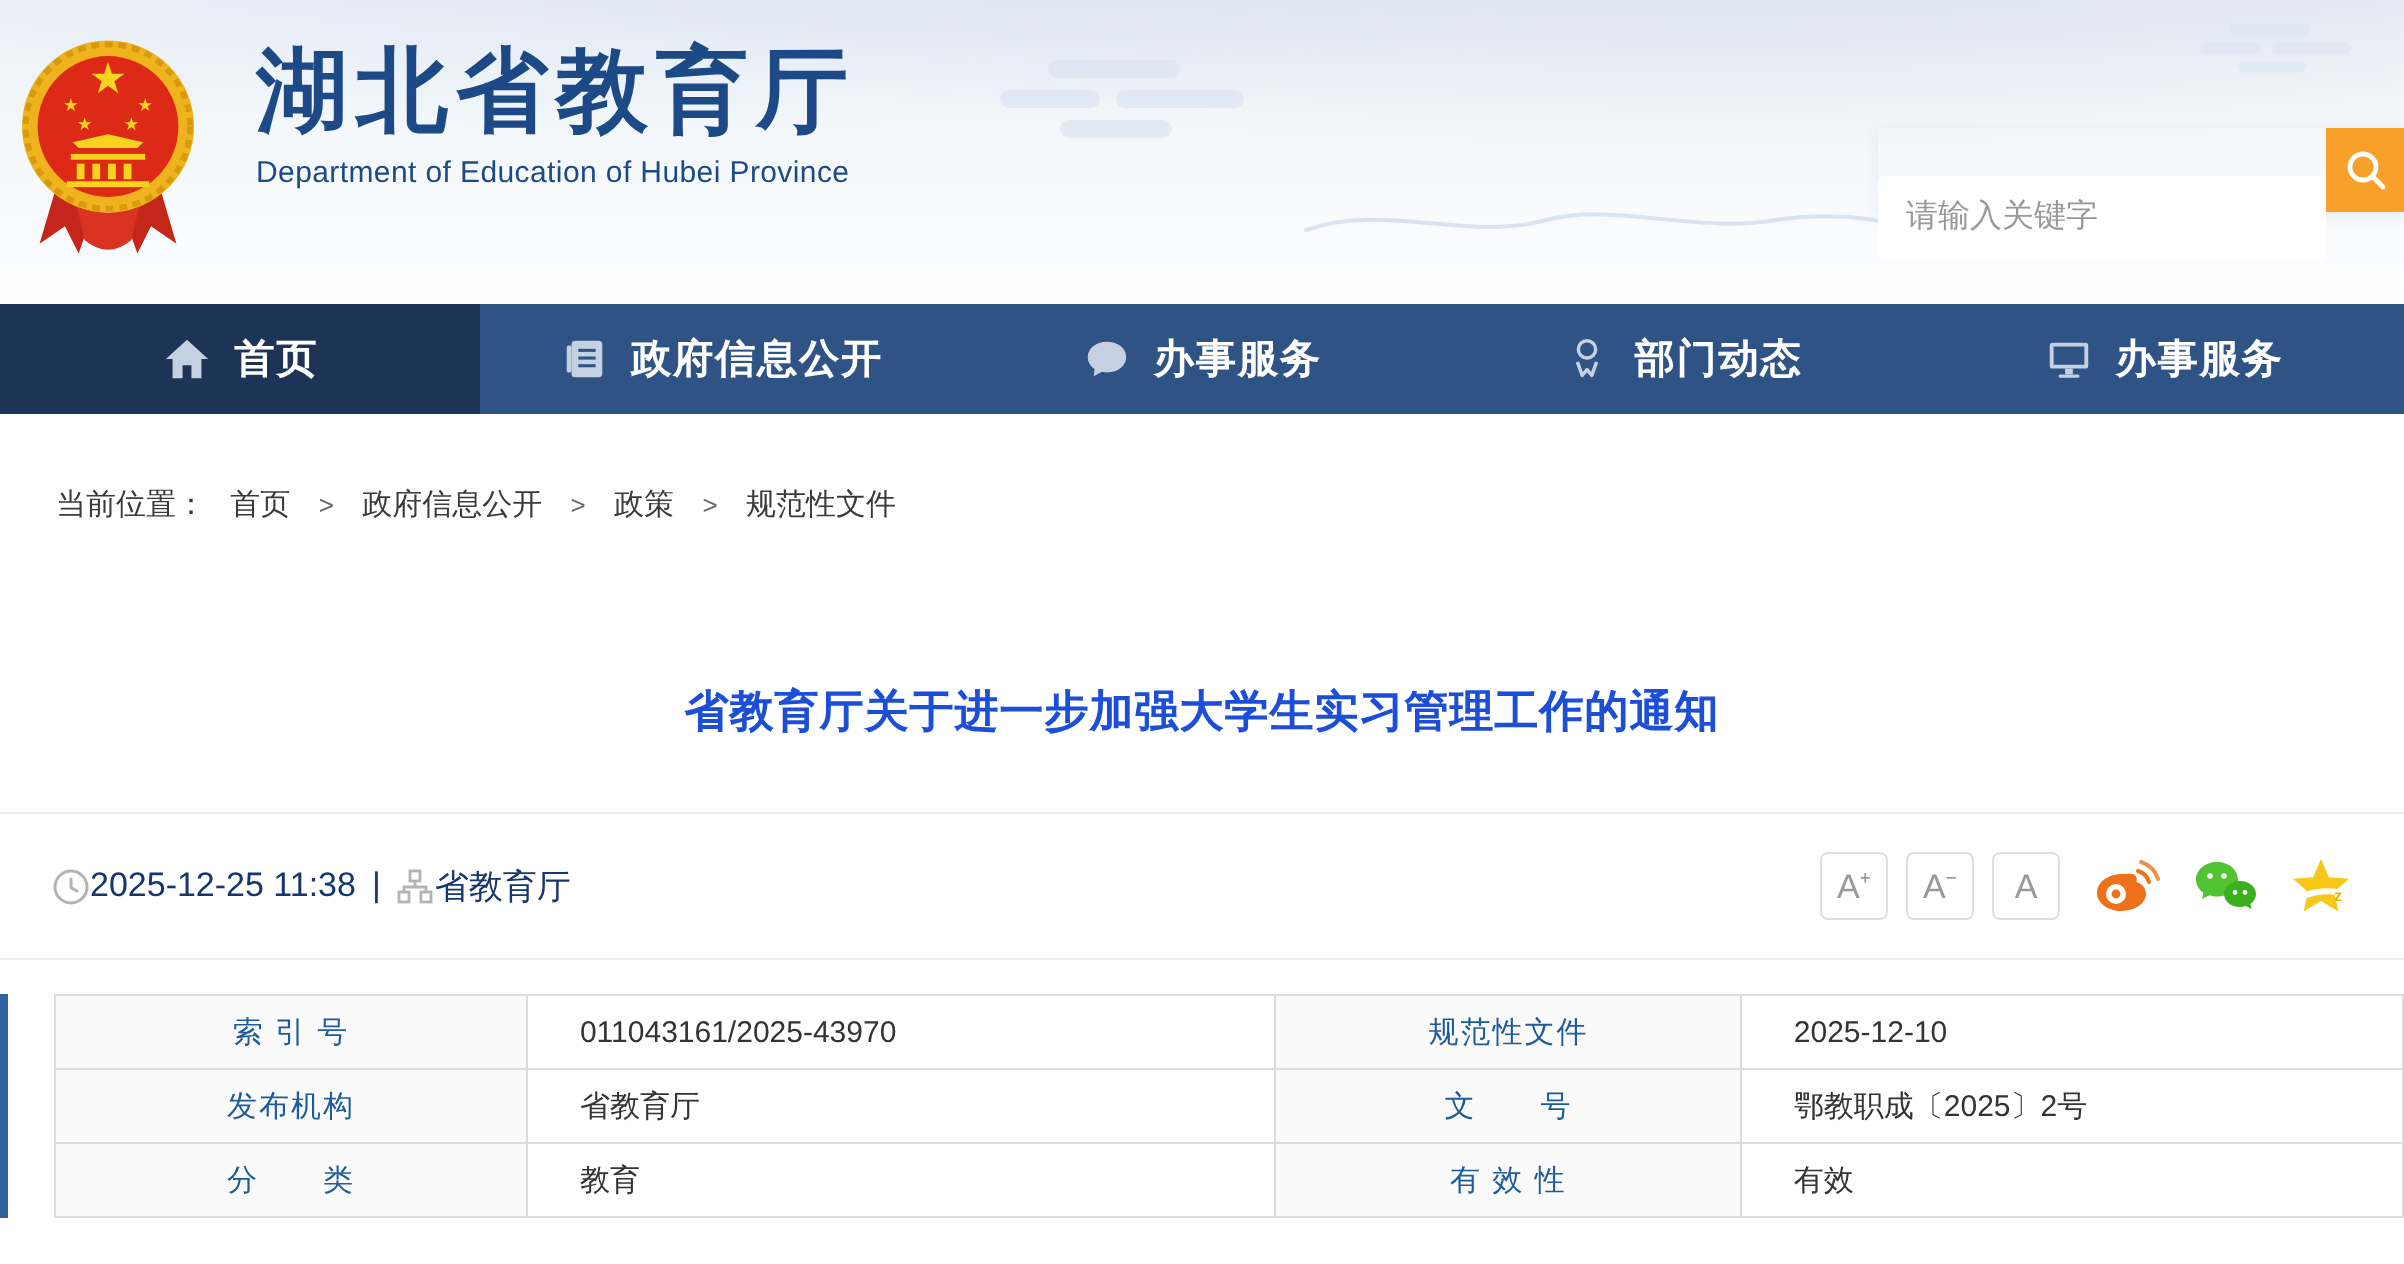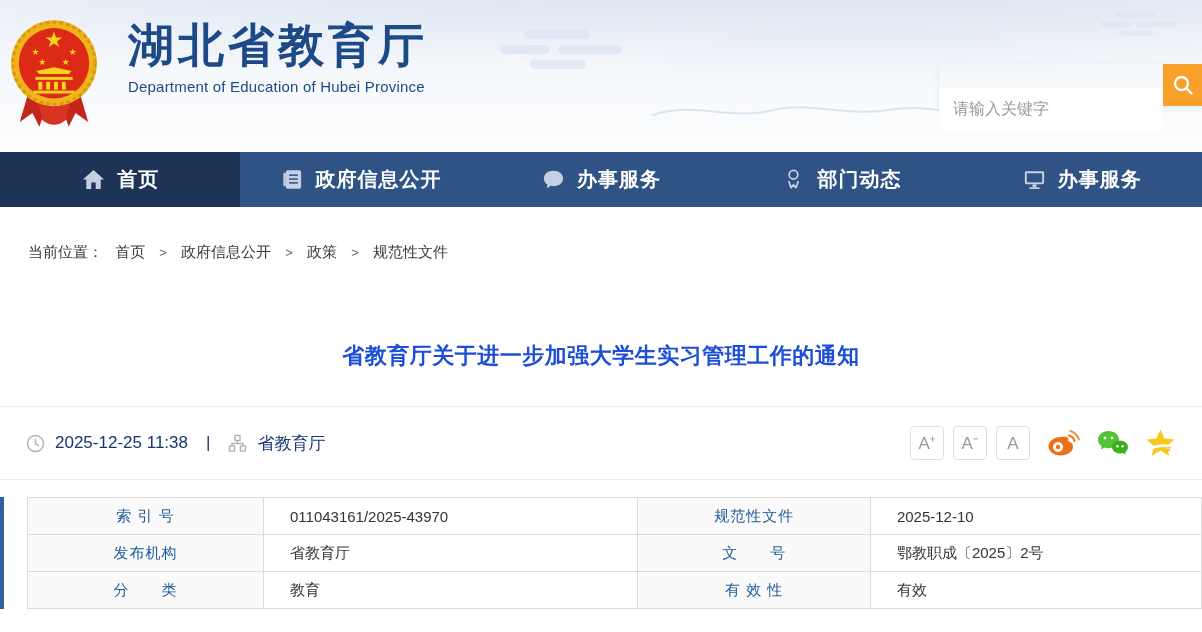--- a/index.html
+++ b/index.html
@@ -45,21 +45,21 @@
   .crumb-prefix { margin-right:8px; }
 
   
   .article-title { margin-top:78px; text-align:center; font-size:22px; line-height:30px;
     font-weight:bold; color:#1d4ed8; letter-spacing:.5px; }
 
   
   .meta-row { margin-top:35px; height:74px; border-top:1px solid #ececec;
     border-bottom:1px solid #ececec; display:flex; align-items:center;
     justify-content:space-between; padding:0 26px; }
-  .meta-left { display:flex; align-items:center; gap:10px; font-size:17px; color:#17366e; }
+  .meta-left { display:flex; align-items:center; gap:0; font-size:17px; color:#17366e; }
   .meta-sep { margin:0 8px; color:#17366e; }
   .meta-right { display:flex; align-items:center; }
   .font-size-btn { width:34px; height:34px; margin-left:9px; background:#fff;
     border:1px solid #e0e0e0; border-radius:4px; color:#999; font-size:17px;
     cursor:pointer; line-height:1; }
   .share-icon { margin-left:16px; cursor:pointer; display:inline-flex; }
 
   
   .doc-table-wrap { margin-top:17px; border-left:4px solid #30609f;padding-left:23px; }
   table.doc-table { width:100%; border-collapse:collapse; }

